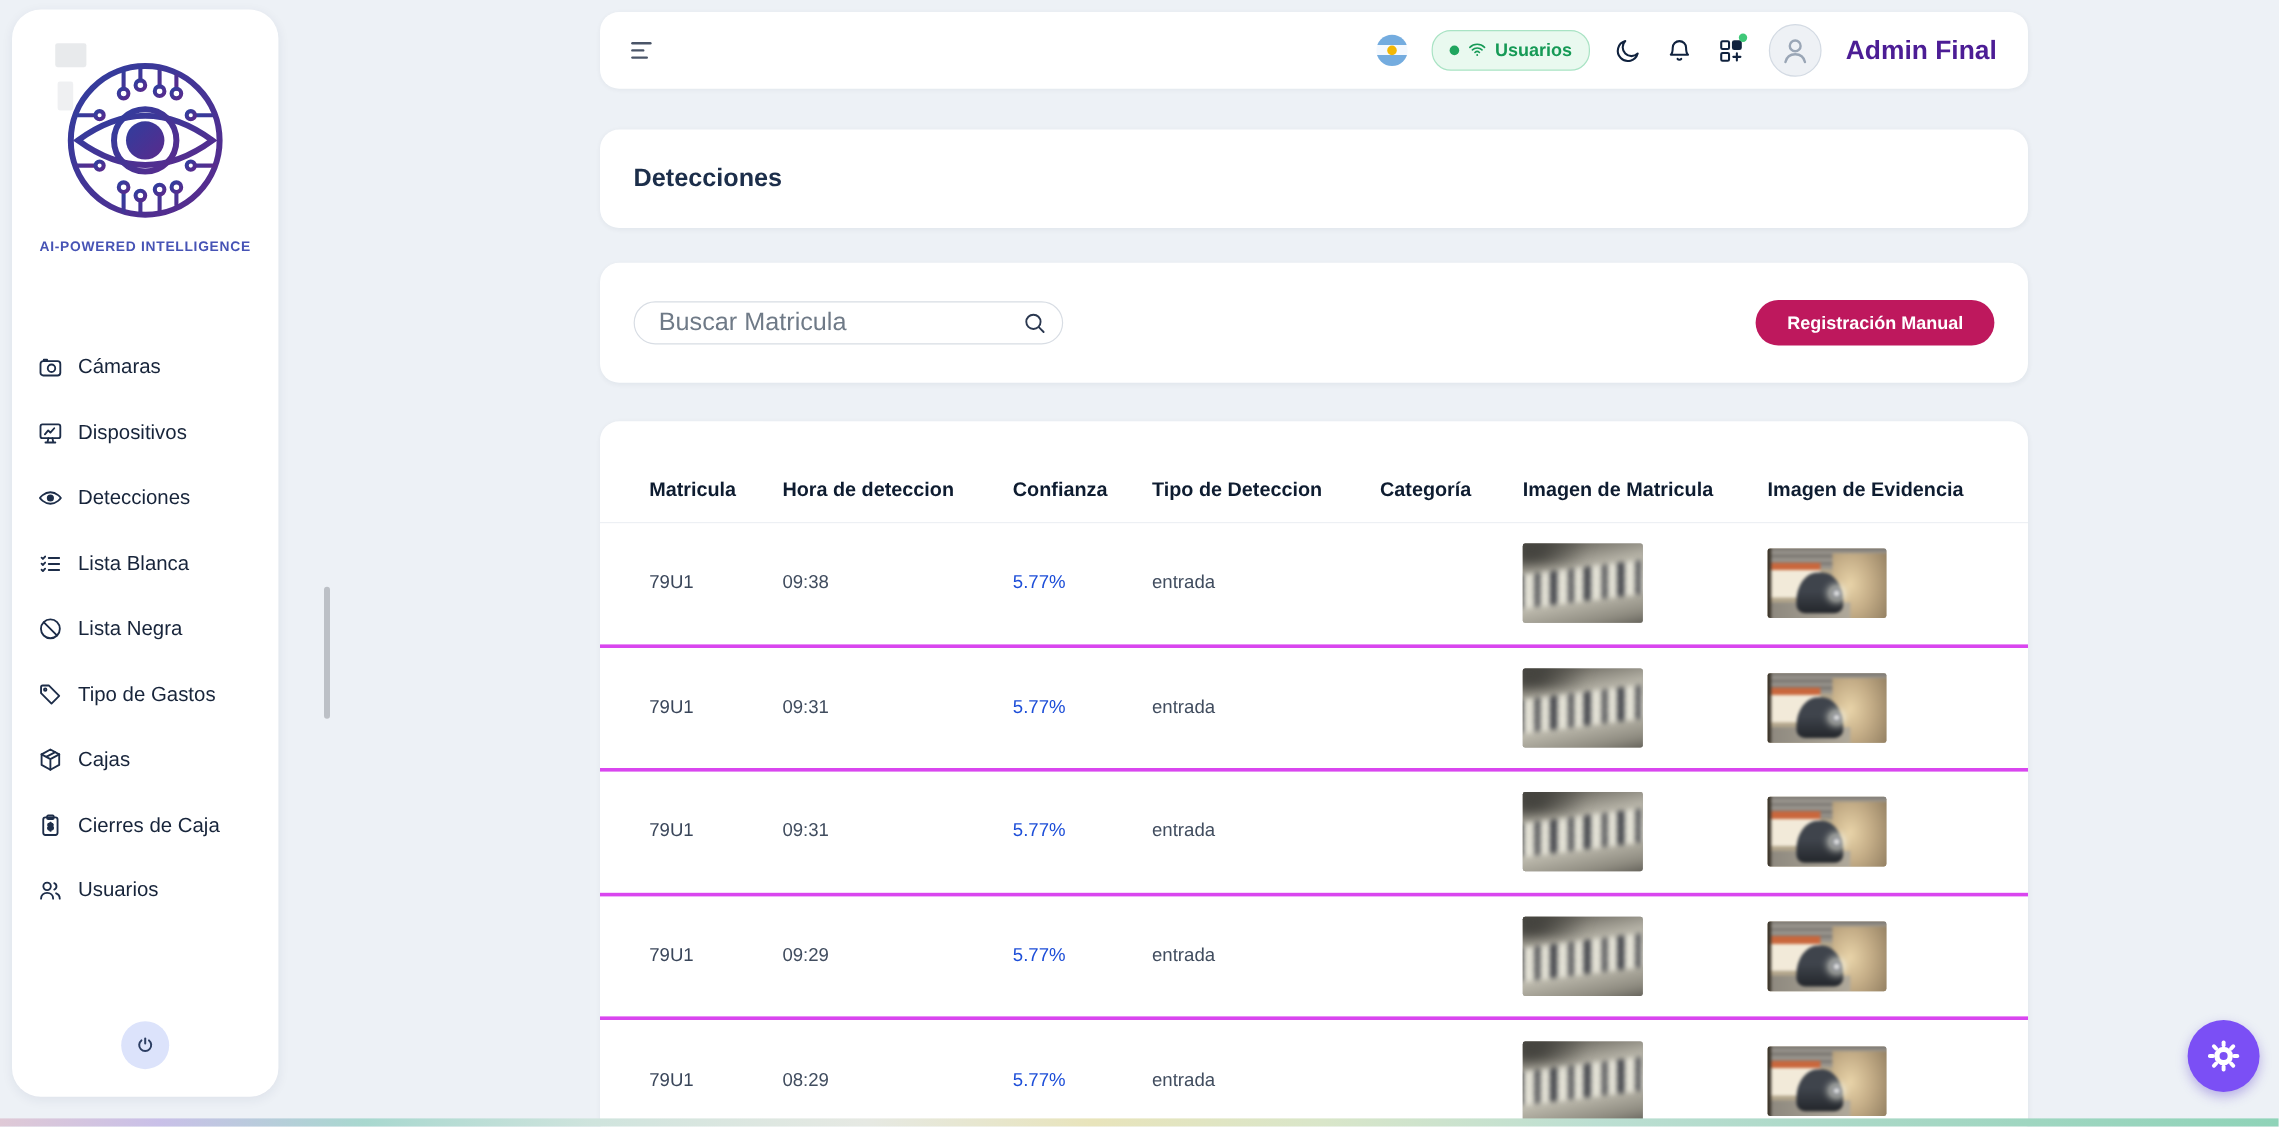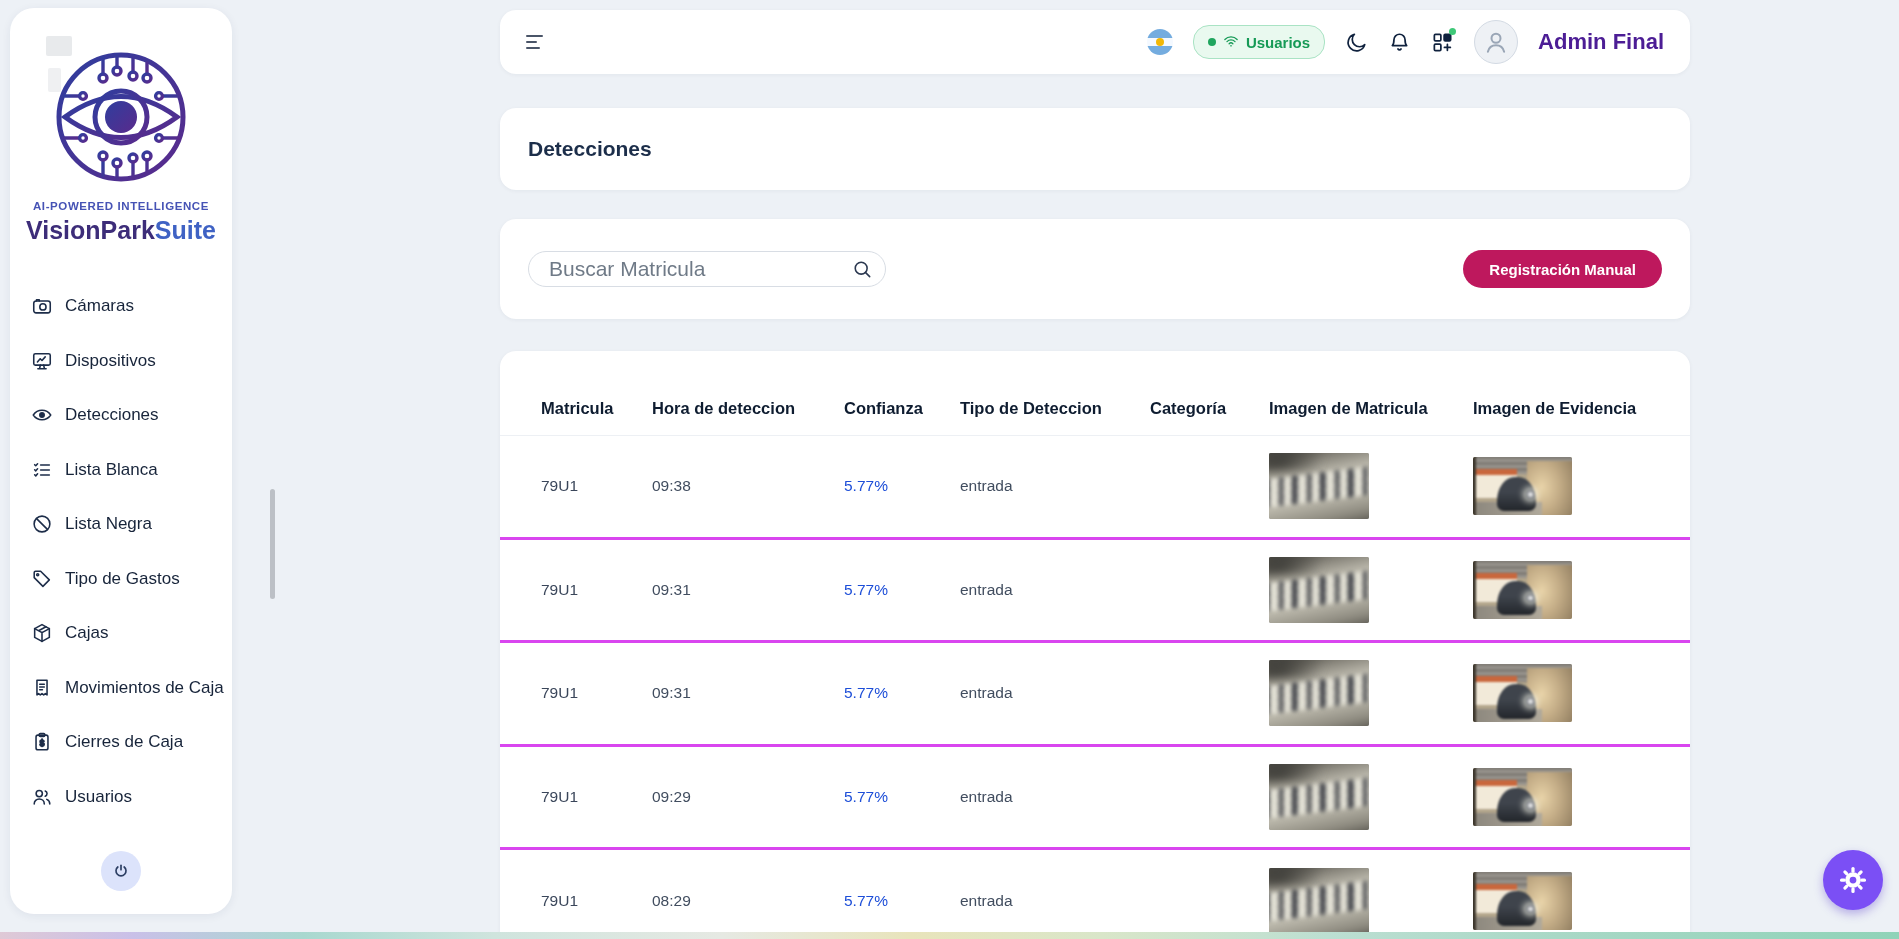--- a/index.html
+++ b/index.html
@@ -147,23 +147,20 @@
             <path d="M126 52h-14M128 94h-16"></path>
               <circle cx="108" cy="52" r="3.4"></circle>
               <circle cx="108" cy="94" r="3.4"></circle>
           </g>
           <circle cx="70" cy="73" r="16" fill="url(#lg)" stroke="none"></circle>
         </g>
       </svg>
     </div>
 
     <div class="tagline">AI-POWERED INTELLIGENCE</div>
-    <div class="brand">
-      <span class="b1">VisionPark</span><span class="b2">Suite</span>
-    </div>
 
     <nav class="menu">
       <div class="menu-item">
         <span class="mi">
           <svg width="22" height="22" viewBox="0 0 24 24" fill="none" stroke-width="1.7" stroke-linecap="round" stroke-linejoin="round">
             <rect x="3" y="6.5" width="18" height="13" rx="2.5"></rect>
               <circle cx="13" cy="13" r="3.4"></circle>
               <path d="M6 6.5V5.2h3v1.3"></path>
           </svg>
         </span>
@@ -216,29 +213,20 @@
         <span>Tipo de Gastos</span>
       </div>
       <div class="menu-item">
         <span class="mi">
           <svg width="22" height="22" viewBox="0 0 24 24" fill="none" stroke-width="1.7" stroke-linecap="round" stroke-linejoin="round">
             <path d="M12 2.8l8 4.4v9.6l-8 4.4-8-4.4V7.2Z"></path>
               <path d="M4 7.2l8 4.4 8-4.4M12 11.6v9.6M16.4 5.2l-8.2 4.3"></path>
           </svg>
         </span>
         <span>Cajas</span>
-      </div>
-      <div class="menu-item">
-        <span class="mi">
-          <svg width="22" height="22" viewBox="0 0 24 24" fill="none" stroke-width="1.7" stroke-linecap="round" stroke-linejoin="round">
-            <path d="M6.5 3.5h11v16l-1.8-1.4-1.8 1.4-1.9-1.4-1.9 1.4-1.8-1.4-1.8 1.4Z"></path>
-            <path d="M9.5 8h5M9.5 11h5M9.5 14h3"></path>
-          </svg>
-        </span>
-        <span>Movimientos de Caja</span>
       </div>
       <div class="menu-item">
         <span class="mi">
           <svg width="22" height="22" viewBox="0 0 24 24" fill="none" stroke-width="1.7" stroke-linecap="round" stroke-linejoin="round">
             <rect x="5.5" y="4.5" width="13" height="16" rx="2"></rect>
               <rect x="9" y="2.8" width="6" height="3.2" rx="1"></rect>
             <text x="12" y="16" font-size="9" font-weight="700" text-anchor="middle" fill="#1d2d49" stroke="none" font-family="Liberation Sans, sans-serif">$</text>
           </svg>
         </span>
         <span>Cierres de Caja</span>

